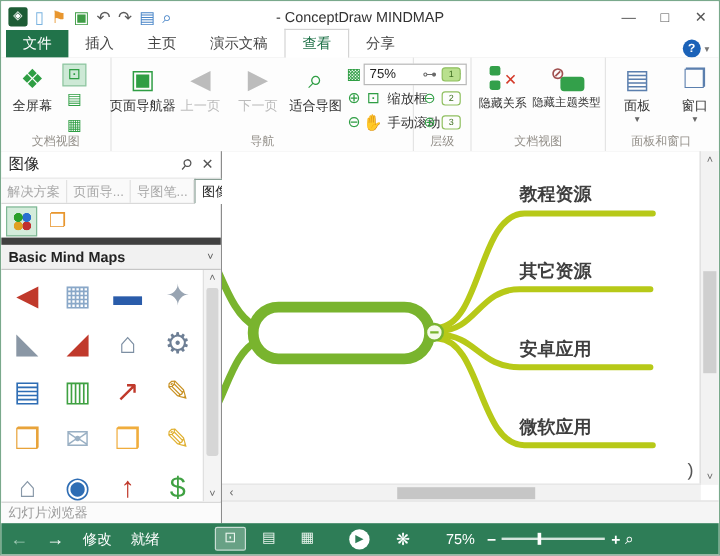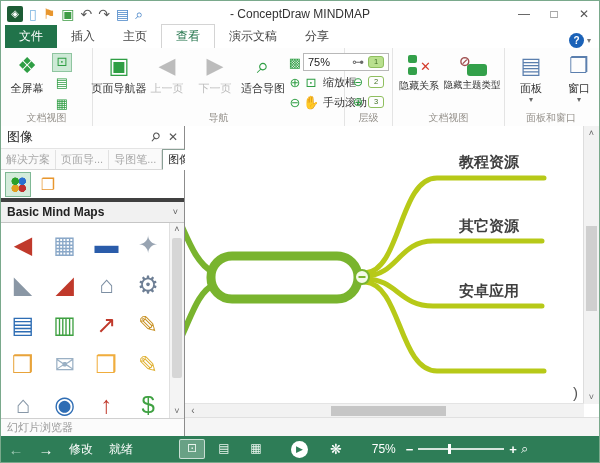--- a/index.html
+++ b/index.html
@@ -64,42 +64,42 @@
   .sbtab.active{background:#fff;border:1px solid #8aa096;border-bottom:1px solid #fff;color:#222;margin-bottom:-1px;}
   .sb-tools{height:28px;display:flex;align-items:center;gap:4px;padding:0 4px;}
   .tbtn{width:24px;height:23px;border:1px solid transparent;display:flex;align-items:center;justify-content:center;}
   .tbtn.sel{background:#d4ecdb;border-color:#7fb895;}
   .clipart-dots{width:15px;height:15px;background:
      radial-gradient(circle at 28% 28%, #2aa02a 3.5px, transparent 4px),
      radial-gradient(circle at 75% 28%, #2a6fd0 3.5px, transparent 4px),
      radial-gradient(circle at 28% 75%, #e0a020 3.5px, transparent 4px),
      radial-gradient(circle at 75% 75%, #c03030 3.5px, transparent 4px);}
   .tbtn .folder{color:#e8962e;font-size:16px;}
-  .sb-lib{height:20px;border-top:4px solid #404040;border-bottom:1px solid #c6c6c6;background:#f1f1f1;display:flex;align-items:center;padding:0 6px;}
+  .sb-lib{height:20px;border-top:6px solid #404040;border-bottom:1px solid #c6c6c6;background:#f1f1f1;display:flex;align-items:center;padding:0 6px;}
   .sb-lib .libname{flex:1;font-size:12px;font-weight:bold;color:#222;}
   .sb-lib .libcaret{font-size:9px;color:#555;}
   .sb-gallery{flex:1;position:relative;overflow:hidden;border-bottom:1px solid #d0d0d0;}
   .g-grid{position:absolute;left:1px;top:2px;right:15px;display:grid;grid-template-columns:repeat(4,1fr);grid-auto-rows:40px;}
   .gi{display:flex;align-items:center;justify-content:center;}
   .gg{font-size:24px;line-height:1;}
   .g-scroll{position:absolute;right:0;top:0;bottom:0;width:14px;background:#f4f4f4;border-left:1px solid #e0e0e0;}
   .g-scroll .arr{position:absolute;left:0;right:0;height:13px;text-align:center;font-size:9px;color:#666;line-height:13px;}
   .g-scroll .arr.dn{bottom:0;}
   .g-scroll .thumb{position:absolute;left:2px;right:2px;top:15px;height:140px;background:#d6d6d6;border-radius:2px;}
   .sb-bottom{height:17px;background:#fbfbfb;display:flex;align-items:center;padding:0 6px;font-size:11px;color:#9a9a9a;}
   
   .canvas{position:absolute;left:184px;top:125px;right:0;bottom:26px;background:#fff;}
   .mapwrap{position:absolute;left:0;top:0;right:15px;bottom:32px;overflow:hidden;}
   .mapsvg{position:absolute;left:0;top:0;}
   .branch{fill:none;stroke:var(--branch);stroke-width:5;stroke-linecap:round;}
   .stub{fill:none;stroke:var(--topic-border);stroke-width:6;stroke-linecap:round;}
   .topicrect{fill:#fff;stroke:var(--topic-border);stroke-width:9;}
   .nodec{fill:#f4fae8;stroke:var(--topic-border);stroke-width:2;}
   .nodeminus{stroke:var(--topic-border);stroke-width:2;}
-  .topiclbl{position:absolute;width:112px;text-align:center;font-size:15px;font-weight:bold;color:#3f3f3f;white-space:nowrap;font-family:Liberation Mono, monospace;}
+  .topiclbl{position:absolute;width:112px;font-size:15px;font-weight:bold;color:#3f3f3f;white-space:nowrap;font-family:Liberation Mono, monospace;}
   .overflowch{position:absolute;font-size:15px;color:#555;}
   .vscroll{position:absolute;right:0;top:0;width:15px;bottom:32px;background:#f2f2f2;border-left:1px solid #ddd;}
   .vscroll .arr{position:absolute;left:0;right:0;height:14px;text-align:center;font-size:9px;color:#666;line-height:14px;}
   .vscroll .arr.dn{bottom:0;}
   .vscroll .thumb{position:absolute;left:2px;right:2px;top:100px;height:85px;background:#cfcfcf;}
   .hscroll{position:absolute;left:0;right:15px;bottom:18px;height:14px;background:#f2f2f2;border-top:1px solid #e4e4e4;}
   .hscroll .arr{position:absolute;left:2px;top:0;bottom:0;width:12px;font-size:10px;color:#666;line-height:13px;text-align:center;}
   .hscroll .thumb{position:absolute;left:146px;width:115px;top:2px;bottom:2px;background:#c6c6c6;}
   .bstrip{position:absolute;left:0;right:0;bottom:0;height:18px;background:#f5f5f5;border-top:1px solid #e0e0e0;}
   
@@ -141,22 +141,22 @@
       <span>—</span>
       <span>□</span>
       <span>✕</span>
     </div>
   </div>
 
   <div class="tabrow">
     <div class="rtab file">文件</div>
     <div class="rtab">插入</div>
     <div class="rtab">主页</div>
+    <div class="rtab">演示文稿</div>
     <div class="rtab active">查看</div>
-    <div class="rtab">演示文稿</div>
     <div class="rtab">分享</div>
     <div class="tab-help">
       <span class="help-circ">?</span>
       <span class="help-caret">▾</span>
     </div>
   </div>
 
   <div class="ribbon">
 
     <div class="rgroup" style="width:92px">
@@ -378,20 +378,21 @@
         <path class="branch" d="M180,150 C 212,150 214,115 248,115 L357,115"></path>
         <path class="branch" d="M180,153 C 212,153 214,180 248,180 L357,180"></path>
         <path class="branch" d="M180,156 C 216,158 214,245 252,245 L359,245"></path>
         <rect class="topicrect" x="26" y="130" width="147" height="43" rx="21"></rect>
         <circle class="nodec" cx="177" cy="151" r="7"></circle>
         <line class="nodeminus" x1="173.5" y1="151" x2="180.5" y2="151"></line>
       </svg>
       <div class="topiclbl" style="left:248px;top:27px">教程资源</div>
       <div class="topiclbl" style="left:248px;top:91px">其它资源</div>
       <div class="topiclbl" style="left:248px;top:156px">安卓应用</div>
+      <div class="topiclbl" style="left:248px;top:221px">微软应用</div>
       <div class="overflowch" style="left:388px;top:258px">)</div>
     </div>
     <div class="vscroll">
       <div class="arr">˄</div>
       <div class="thumb"></div>
       <div class="arr dn">˅</div>
     </div>
     <div class="hscroll">
       <div class="arr">‹</div>
       <div class="thumb"></div>

